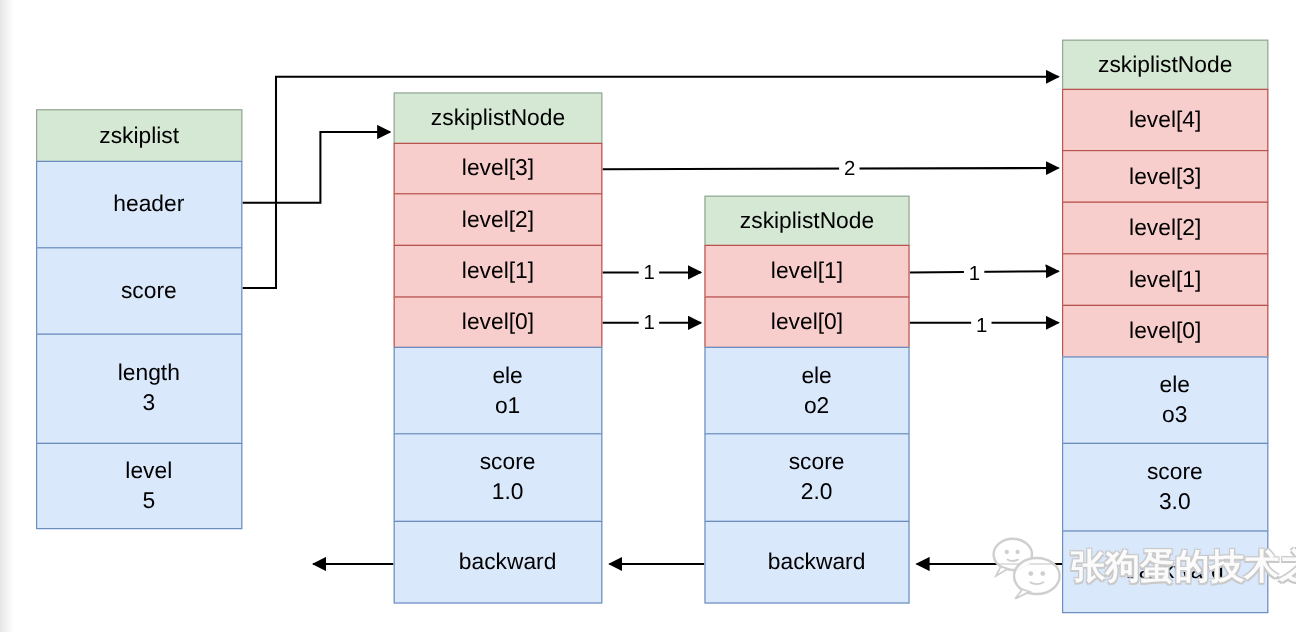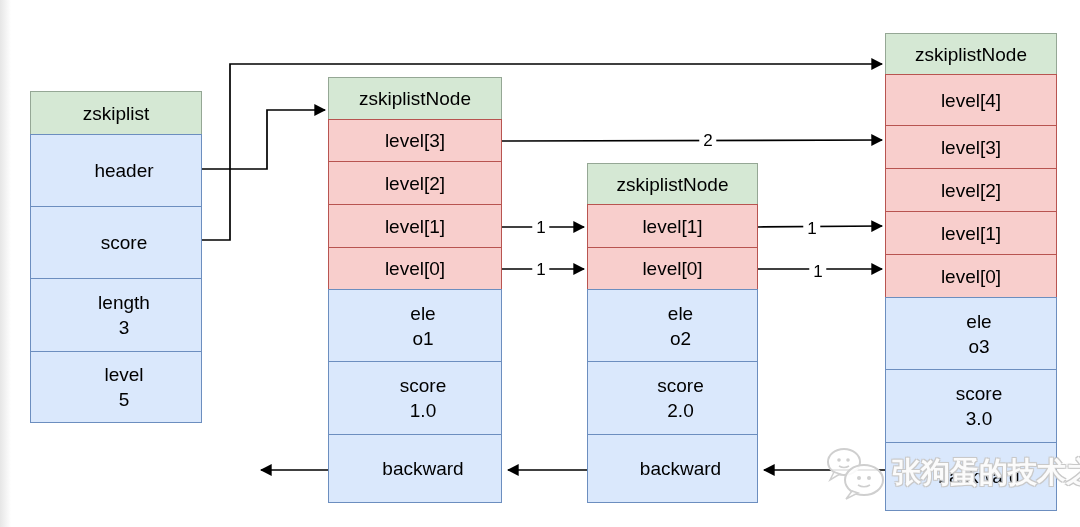--- a/index.html
+++ b/index.html
@@ -69,21 +69,21 @@
   <div class="box" style="left:30px;top:91px;width:172px">
     <div class="cell green" style="height:44px">
       <span>zskiplist</span>
     </div>
     <div class="cell blue stack" style="height:73px">
       <span>header</span>
     </div>
     <div class="cell blue stack" style="height:73px">
       <span>score</span>
     </div>
-    <div class="cell blue stack" style="height:74px">
+    <div class="cell blue stack" style="height:92px">
       <span>length</span>
       <span>3</span>
     </div>
     <div class="cell blue stack" style="height:72px">
       <span>level</span>
       <span>5</span>
     </div>
   </div>
 
   <div class="box" style="left:328px;top:77px;width:174px">

